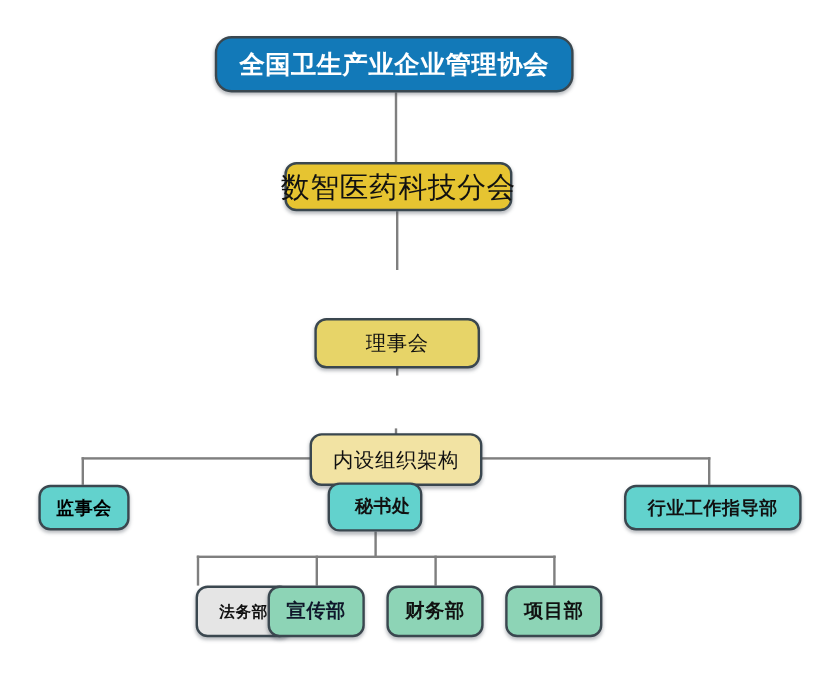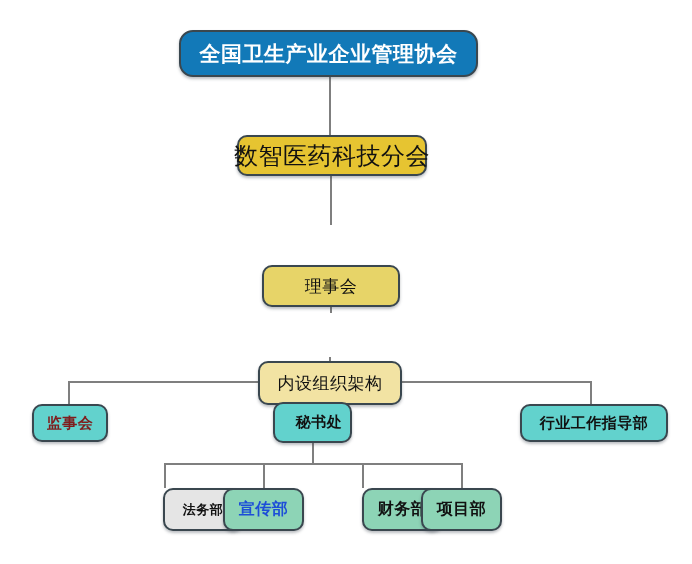--- a/index.html
+++ b/index.html
@@ -63,27 +63,27 @@
   <div class="line" style="left:461px; top:463px; width:1.5px; height:25px;"></div>
 
   <div class="node root" style="left: 179px; top: 30px; width: 299px; height: 47px; background: rgb(18, 121, 184); color: rgb(255, 255, 255);">全国卫生产业企业管理协会</div>
 
   <div class="node" style="left: 237px; top: 135px; width: 190px; height: 41px; font-size: 24px; background: rgb(230, 196, 49); color: rgb(17, 17, 17);">数智医药科技分会</div>
 
   <div class="node" style="left: 262px; top: 225px; width: 138px; height: 42px; font-size: 17px; background: rgb(231, 212, 104); color: rgb(17, 17, 17); margin-top: 40px;">理事会</div>
 
   <div class="node" style="left: 258px; top: 313px; width: 144px; height: 44px; font-size: 17px; background: rgb(242, 227, 163); color: rgb(17, 17, 17); margin-top: 48px;">内设组织架构</div>
 
-  <div class="node bold" style="left: 32px; top: 404px; width: 76px; height: 38px; font-size: 15px; background: rgb(98, 210, 205); color: #7f1d1d;">监事会</div>
+  <div class="node bold" style="left: 32px; top: 404px; width: 76px; height: 38px; font-size: 15px; background: rgb(98, 210, 205); color: #000000;">监事会</div>
 
   <div class="node bold" style="left: 273px; top: 402px; width: 79px; height: 41px; font-size: 15px; background: rgb(98, 210, 205); color: rgb(17, 17, 17); padding-left: 13px;">秘书处</div>
 
   <div class="node bold" style="left: 520px; top: 404px; width: 148px; height: 38px; font-size: 15px; background: rgb(98, 210, 205); color: rgb(17, 17, 17); text-align: center;">行业工作指导部</div>
 
   <div class="node bold" style="left: 123px; top: 488px; width: 80px; height: 43px; font-size: 13px; background: #e5e5e5; color: rgb(17, 17, 17); margin-left: 40px;">法务部</div>
 
-  <div class="node bold" style="left: 223px; top: 488px; width: 81px; height: 43px; font-size: 16px; background: rgb(141, 212, 182); color: #1d4ed8;">宣传部</div>
+  <div class="node bold" style="left: 223px; top: 488px; width: 81px; height: 43px; font-size: 16px; background: rgb(141, 212, 182); color: #0f172a;">宣传部</div>
 
-  <div class="node bold" style="left: 322px; top: 488px; width: 81px; height: 43px; font-size: 16px; background: rgb(141, 212, 182); color: rgb(17, 17, 17); margin-left: 40px;">财务部</div>
+  <div class="node bold" style="left: 322px; top: 488px; width: 81px; height: 43px; font-size: 16px; background: rgb(141, 212, 182); color: rgb(17, 17, 17);">财务部</div>
 
   <div class="node bold" style="left: 421px; top: 488px; width: 81px; height: 43px; font-size: 16px; background: rgb(141, 212, 182); color: rgb(17, 17, 17);">项目部</div>
 
 </div>
 
 </body></html>

